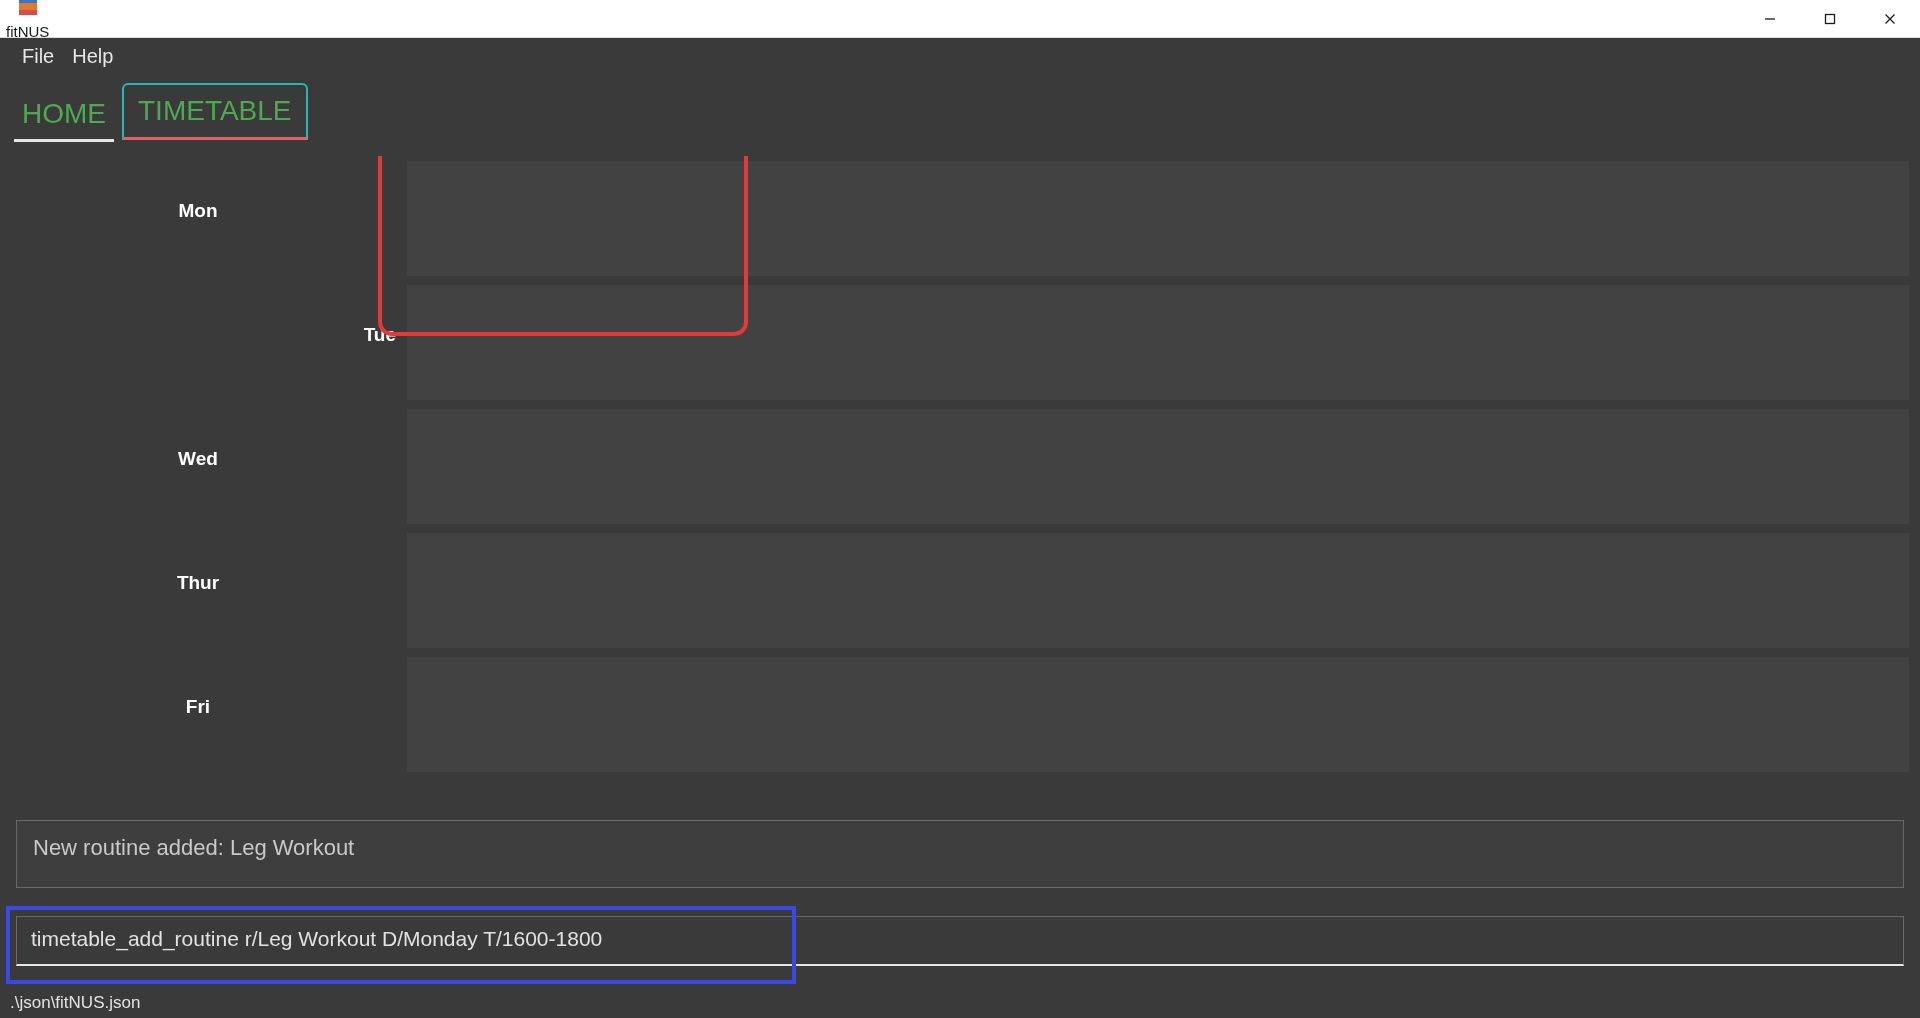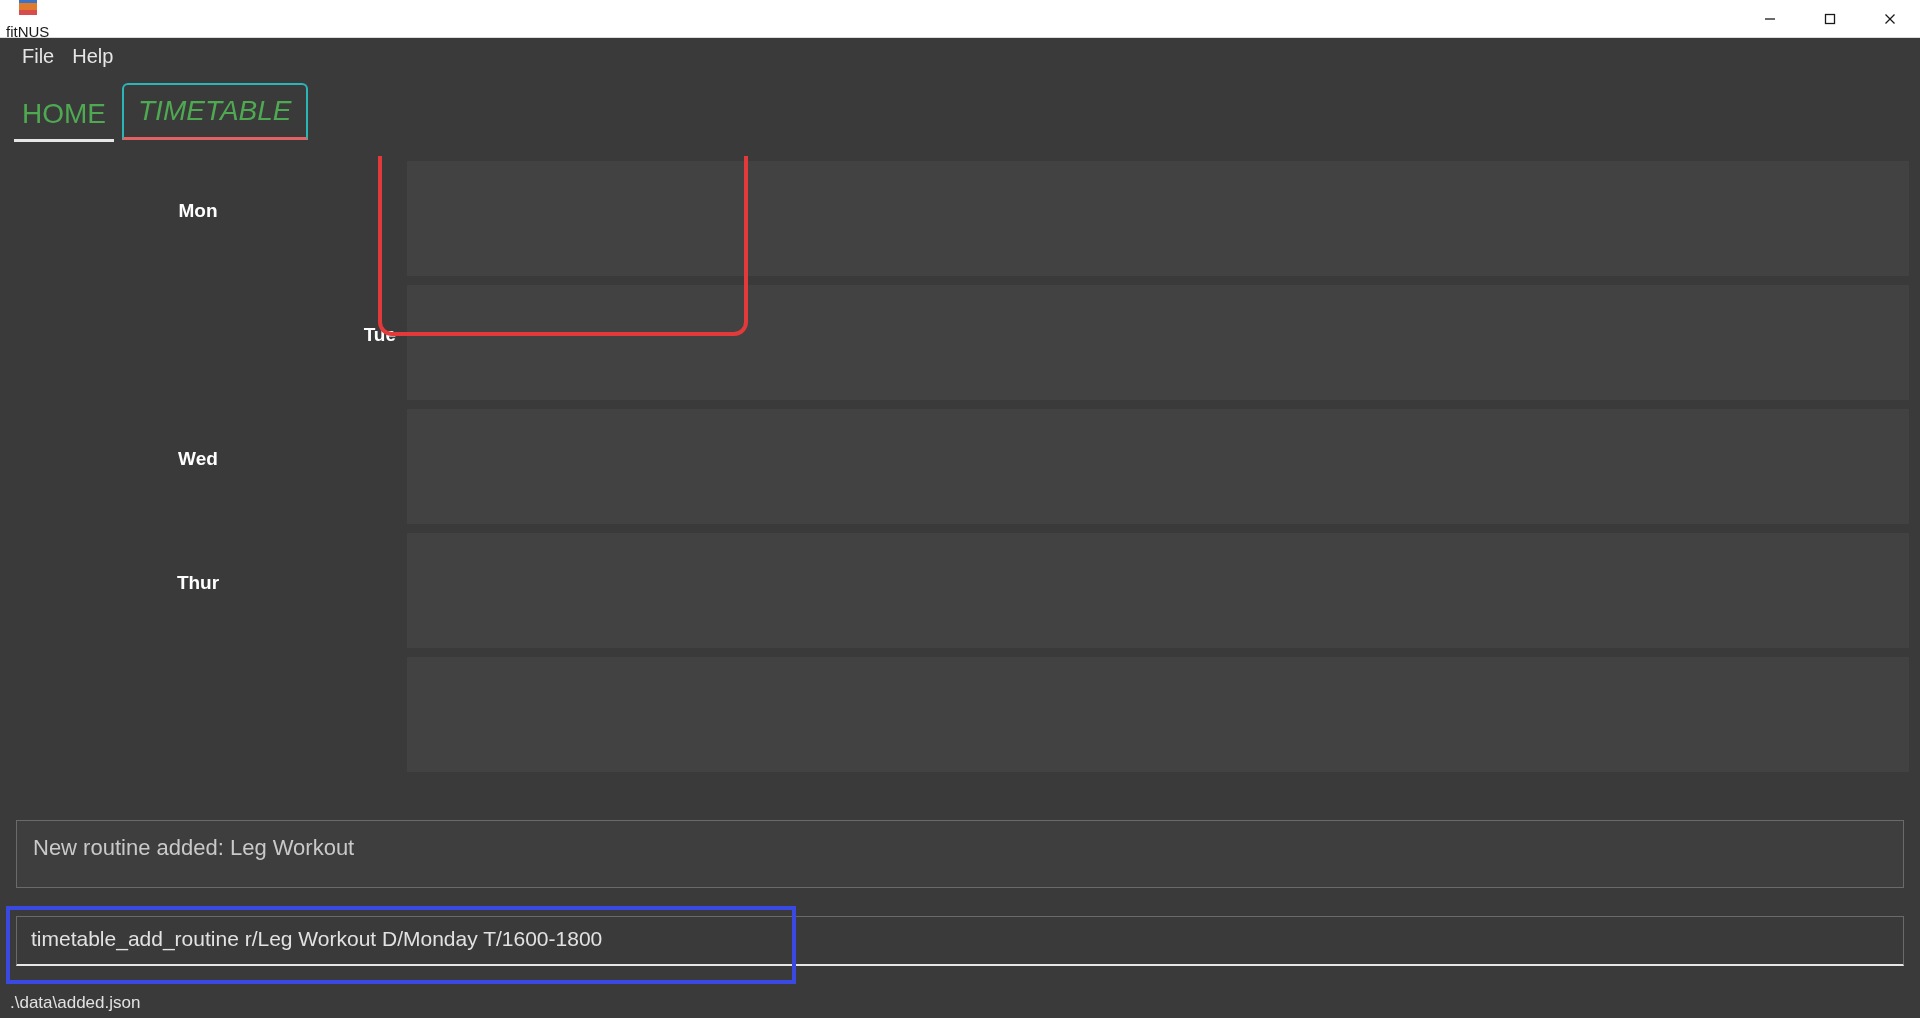--- a/index.html
+++ b/index.html
@@ -90,21 +90,20 @@
     position: absolute;
     left: 6px; right: 6px; bottom: -2px;
     height: 3px;
     background: #e6e6e6;
   }
   .tab-timetable {
     border: 2px solid #2ab5b6;
     border-bottom: 3px solid #e06464;
     border-radius: 6px 6px 0 0;
     margin-left: 2px;
-    font-style: italic;
   }
 
   
   .timetable-area {
     flex: 1;
     position: relative;
     overflow: hidden;
   }
   .day-label {
     position: absolute;
@@ -223,32 +222,33 @@
     <div class="slot-track" style="top:4px;"></div>
     <div class="slot-track" style="top:128px;"></div>
     <div class="slot-track" style="top:252px;"></div>
     <div class="slot-track" style="top:376px;"></div>
     <div class="slot-track" style="top:500px;"></div>
 
     <div class="day-label" style="top:44px;">Mon</div>
     <div class="day-label" style="top:168px;text-align:right;">Tue</div>
     <div class="day-label" style="top:292px;">Wed</div>
     <div class="day-label" style="top:416px;">Thur</div>
+    <div class="day-label" style="top:540px;">Fri</div>
 
     <div class="red-box" style="left:378px; top:-34px; width:370px; height:214px;"></div>
   </div>
 
   <div class="message-area">
     <span>New routine added: Leg Workout</span>
   </div>
 
   <div class="command-wrap">
     <div class="command-input">
       <span>timetable_add_routine r/Leg Workout D/Monday T/1600-1800</span>
     </div>
     <div class="blue-box" style="left:-10px; top:-10px; width:790px; height:78px;"></div>
   </div>
 
   <div class="statusbar">
-    <span>.\data\added.json</span>
+    <span>.\json\fitNUS.json</span>
   </div>
 
 </div>
 
 </body></html>

